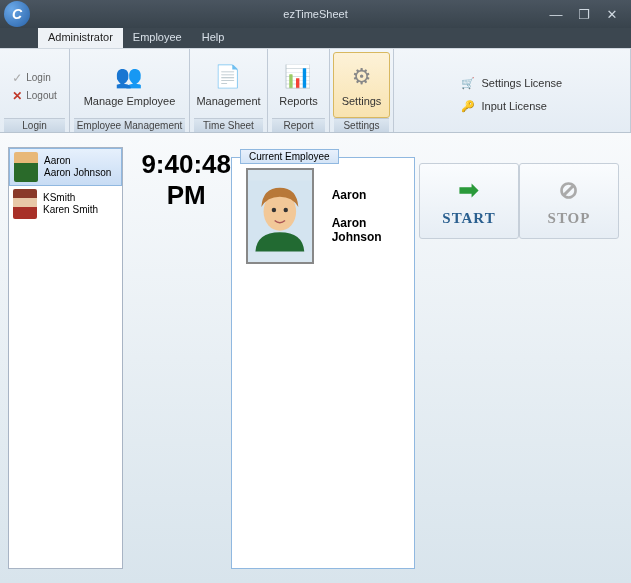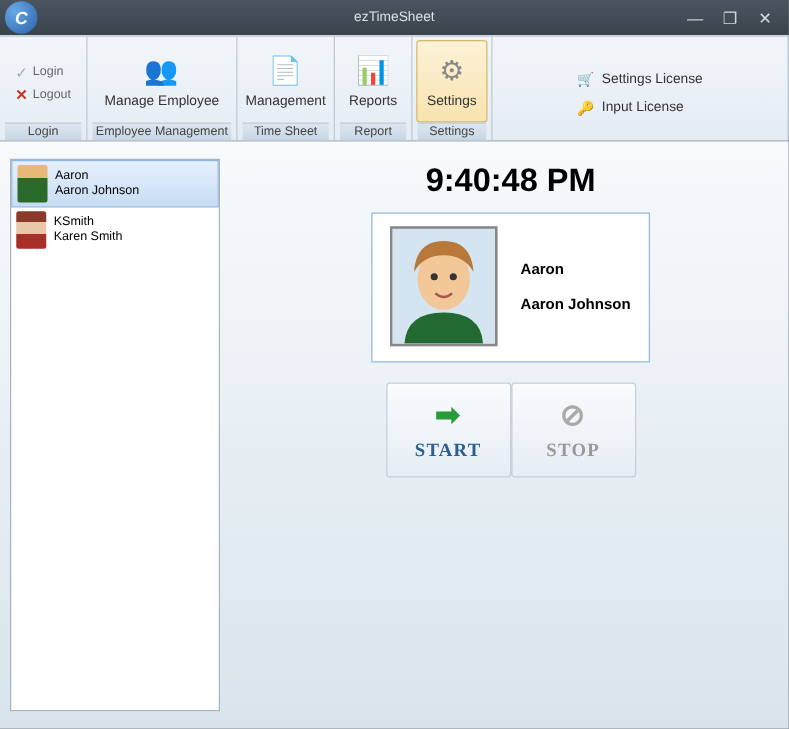--- a/index.html
+++ b/index.html
@@ -34,21 +34,21 @@
   .lic-col { display: flex; flex-direction: column; gap: 4px; padding: 6px 4px 0; }
   
   .content { flex: 1; background: linear-gradient(#f8fafc, #d8e4ec); padding: 14px 8px; display: flex; gap: 18px; }
   
   .emp-list { width: 168px; background: #fff; border: 1px solid #a8b4c4; }
   .emp-row { display: flex; align-items: center; gap: 6px; padding: 3px 4px; cursor: pointer; }
   .emp-row.selected { background: linear-gradient(#e6f0fc, #c8dcf4); border: 1px solid #90b8e0; }
   .avatar-sm { width: 24px; height: 30px; border-radius: 2px; }
   .emp-text { display: flex; flex-direction: column; font-size: 10px; line-height: 1.2; }
   
-  .main-pane { flex: 1; display: flex; flex-direction: column; align-items: center; }
+  .main-pane { flex: 1; display: flex; flex-direction: row; }
   .clock { font-size: 26px; font-weight: bold; text-align: center; margin-top: 2px; font-family: Arial; }
   .date { font-size: 15px; font-weight: bold; text-align: center; margin-top: 6px; font-family: Arial; }
   
   .fieldset { border: 1px solid #90b8e0; background: #fff; margin-top: 10px; padding: 10px 14px 12px; position: relative; }
   .legend { position: absolute; top: -9px; left: 8px; background: linear-gradient(#e8f0fc, #d4e4f6); border: 1px solid #90b8e0; padding: 1px 8px; font-size: 10px; }
   .emp-detail { display: flex; gap: 18px; align-items: center; }
   .avatar-lg { width: 86px; height: 96px; border: 2px solid #888; background: #d8e6f0; }
   .emp-names { display: flex; flex-direction: column; gap: 14px; font-size: 12px; font-weight: bold; }
   .pwd-row { display: flex; align-items: center; gap: 10px; margin-top: 20px; }
   .pwd-input { width: 120px; height: 20px; border: 1px solid #a0b0c0; }
@@ -67,20 +67,25 @@
   <div class="titlebar">
     <div class="app-icon">C</div>
     <div class="title-text">ezTimeSheet</div>
     <div class="win-controls">
       <div class="win-btn">—</div>
       <div class="win-btn">❐</div>
       <div class="win-btn">✕</div>
     </div>
   </div>
 
+  <div class="menubar">
+    <div class="menu-item active">Administrator</div>
+    <div class="menu-item">Employee</div>
+    <div class="menu-item">Help</div>
+  </div>
 
   <div class="ribbon">
     <div class="rgroup" style="width:70px">
       <div class="rgroup-content">
         <div class="login-col">
           <div class="login-btn">
               <span class="chk">✓</span>
               <span>Login</span>
             </div>
           <div class="login-btn logout-btn">
@@ -163,20 +168,21 @@
           <span>KSmith</span>
           <span>Karen Smith</span>
         </div>
       </div>
     </div>
 
     <div class="main-pane">
       <div class="clock">9:40:48 PM</div>
 
       <div class="fieldset">
+        <div class="legend">Current Employee</div>
         <div class="emp-detail">
           <svg class="avatar-lg" viewBox="0 0 86 96">
             <rect width="86" height="96" fill="#d4e4f0"></rect>
             <ellipse cx="43" cy="42" rx="22" ry="26" fill="#f2c898"></ellipse>
             <path d="M18 36 Q20 10 43 10 Q66 10 68 36 Q60 22 43 22 Q26 22 18 36" fill="#b87838"></path>
             <path d="M10 96 Q12 70 43 70 Q74 70 76 96 Z" fill="#226a32"></path>
             <circle cx="35" cy="40" r="3" fill="#333"></circle>
               <circle cx="51" cy="40" r="3" fill="#333"></circle>
             <path d="M36 54 Q43 60 50 54" stroke="#a55" stroke-width="2" fill="none"></path>
           </svg>

